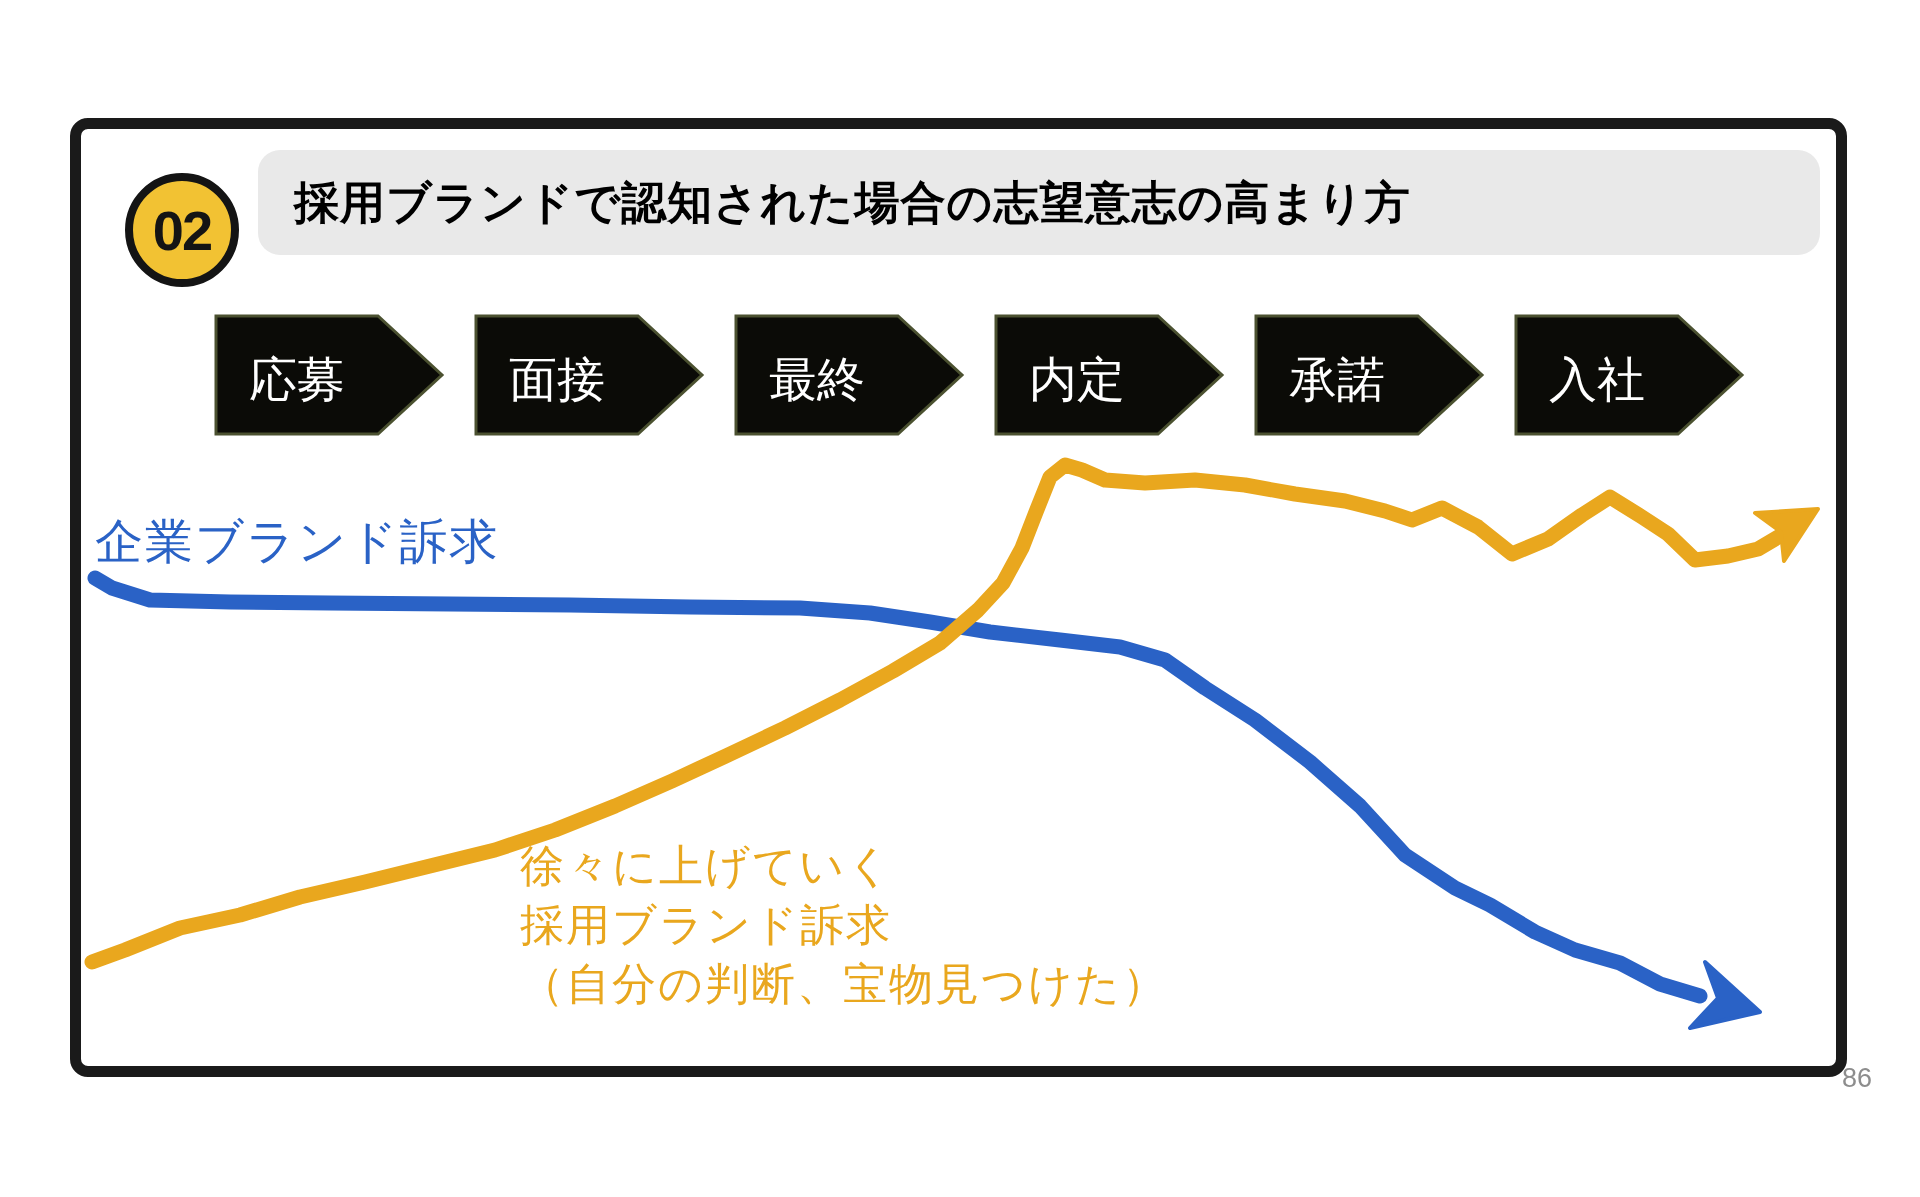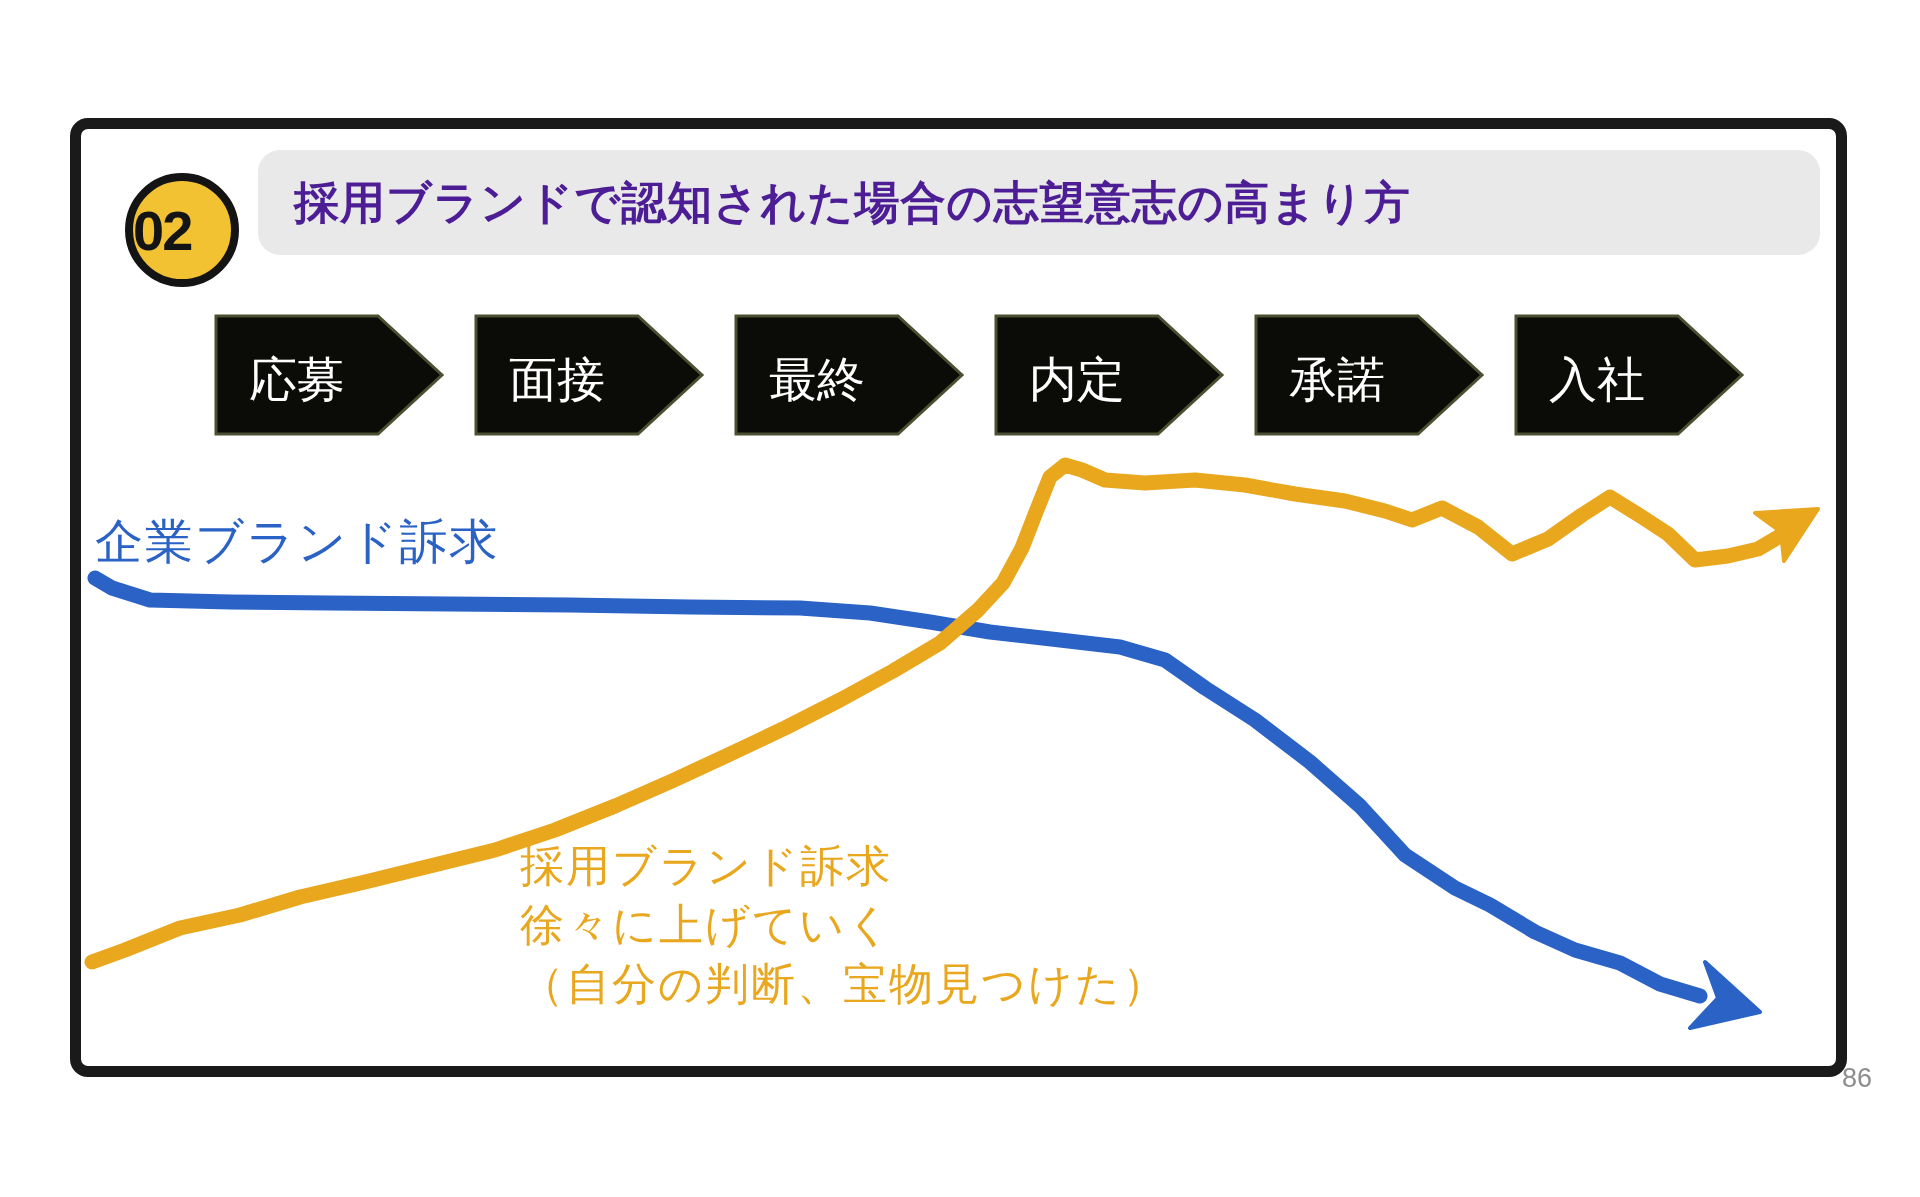--- a/index.html
+++ b/index.html
@@ -5,27 +5,27 @@
   html,body{margin:0;padding:0;background:#ffffff;width:1920px;height:1197px;
     font-family:"Liberation Sans",sans-serif;overflow:hidden;}
   .slide{position:relative;width:1920px;height:1197px;background:#ffffff;}
 
   .frame{position:absolute;left:70px;top:118px;width:1777px;height:959px;
     box-sizing:border-box;border:11px solid var(--frame-black,#1a1a1a);border-radius:18px;}
 
   .badge{position:absolute;left:125px;top:173px;width:114px;height:114px;
     box-sizing:border-box;border-radius:50%;
     background:var(--badge-yellow,#F2C233);border:8px solid #141414;
-    display:flex;align-items:center;
+    display:flex;align-items:center;justify-content:center;
     font-size:56px;font-weight:bold;color:#141414;letter-spacing:-2px;}
 
   .title-bar{position:absolute;left:258px;top:150px;width:1562px;height:105px;
     background:var(--title-bar-gray,#E9E9E9);border-radius:22px;
     display:flex;align-items:center;}
-  .title-text{margin-left:36px;font-size:45px;font-weight:bold;color:#4c1d95;letter-spacing:1px;}
+  .title-text{margin-left:36px;font-size:45px;font-weight:bold;color:#000000;letter-spacing:1px;}
 
   .step-arrow{position:absolute;top:313px;width:232px;height:124px;}
   .step-arrow polygon{fill:var(--step-fill,#0B0B07);stroke:var(--step-border,#4B5130);stroke-width:3;}
   .step-arrow text{fill:#ffffff;font-size:48px;font-weight:500;
     font-family:"Liberation Sans",sans-serif;text-anchor:middle;dominant-baseline:central;}
 
   .curves-layer{position:absolute;left:0;top:0;width:1920px;height:1197px;pointer-events:none;}
 
   .blue-label{position:absolute;left:95px;top:510px;font-size:48px;font-weight:500;
     color:var(--line-blue,#2A62C6);letter-spacing:2px;text-align:right;}
@@ -79,20 +79,20 @@
   <svg class="curves-layer" viewBox="0 0 1920 1197">
       <polyline points="95,578 112,588 150,600 230,602 330,603 450,604 570,605 690,607 800,608 870,613 930,622 990,632 1060,640 1120,647 1165,660 1205,688 1255,720 1310,762 1360,806 1405,855 1455,888 1490,905 1535,932 1575,950 1620,963 1660,984 1700,996" fill="none" stroke="#2A62C6" stroke-width="15" stroke-linecap="round" stroke-linejoin="round"></polyline>
       <polygon points="1760,1012 1705,962 1718,998 1690,1028" fill="#2A62C6" stroke="#2A62C6" stroke-width="4" stroke-linejoin="round"></polygon>
       <polyline points="92,962 125,950 180,928 240,915 300,897 365,882 430,866 495,850 555,830 615,806 672,781 728,755 785,728 840,700 893,671 940,643 978,610 1003,583 1022,548 1036,512 1050,477 1065,465 1082,470 1105,480 1145,483 1195,480 1245,485 1295,494 1345,501 1385,511 1412,520 1442,508 1478,527 1512,554 1548,539 1582,515 1610,497 1642,517 1668,534 1695,560 1728,556 1758,549 1785,533" fill="none" stroke="#E9A71E" stroke-width="15" stroke-linecap="round" stroke-linejoin="round"></polyline>
       <polygon points="1818,509 1784,561 1781,532 1755,513" fill="#E9A71E" stroke="#E9A71E" stroke-width="4" stroke-linejoin="round"></polygon>
     </svg>
 
   <div class="blue-label">企業ブランド訴求</div>
 
   <div class="yellow-label">
+    <div>徐々に上げていく</div>
     <div>採用ブランド訴求</div>
-    <div>徐々に上げていく</div>
     <div>（自分の判断、宝物見つけた）</div>
   </div>
 
   <div class="page-number">86</div>
 
 </div>
 
 </body></html>

